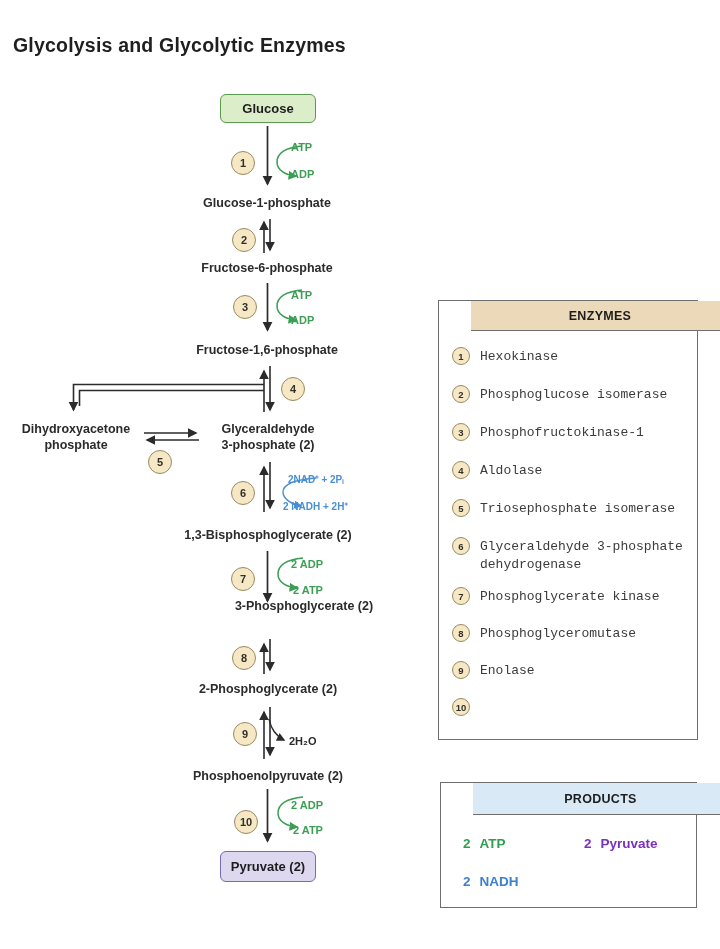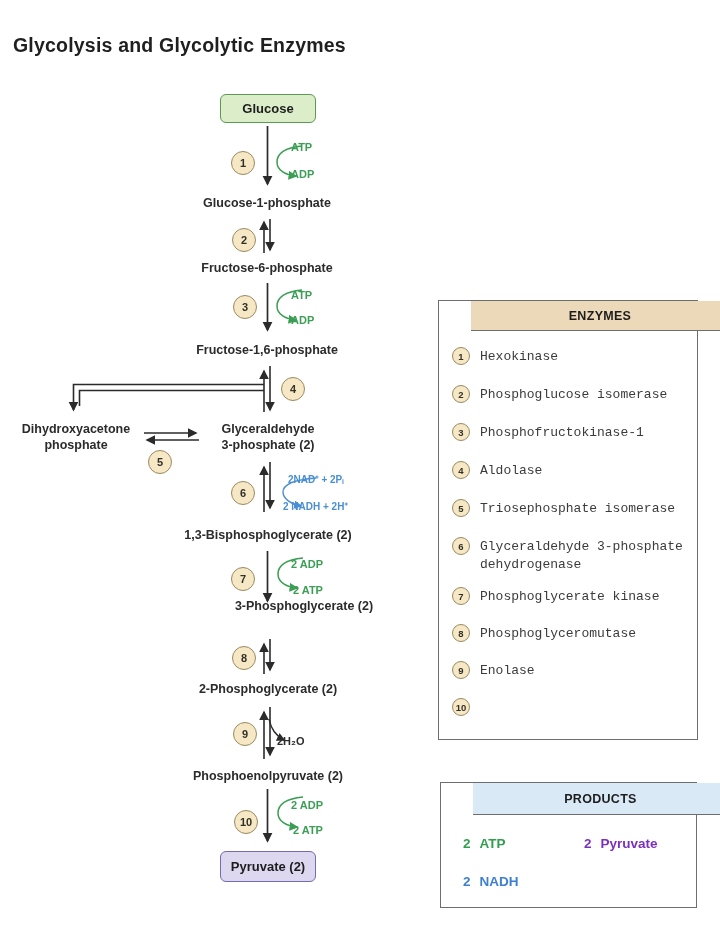--- a/index.html
+++ b/index.html
@@ -162,21 +162,21 @@
   <div class="step-circle" style="left:234px; top:810px;">10</div>
 
   <div class="cof green" style="left:291px; top:141px;">ATP</div>
   <div class="cof green" style="left:291px; top:168px;">ADP</div>
   <div class="cof green" style="left:291px; top:289px;">ATP</div>
   <div class="cof green" style="left:291px; top:314px;">ADP</div>
   <div class="cof blue" style="left:288px; top:472px;">2NAD⁺ + 2Pᵢ</div>
   <div class="cof blue" style="left:283px; top:499px;">2 NADH + 2H⁺</div>
   <div class="cof green" style="left:291px; top:558px;">2 ADP</div>
   <div class="cof green" style="left:293px; top:584px;">2 ATP</div>
-  <div class="cof black" style="left:277px; top:735px;">2H₂O</div>
+  <div class="cof black" style="left:289px; top:735px;">2H₂O</div>
   <div class="cof green" style="left:291px; top:799px;">2 ADP</div>
   <div class="cof green" style="left:293px; top:824px;">2 ATP</div>
 
   <div class="panel enzymes-panel">
     <div class="panel-header">ENZYMES</div>
   </div>
   <div class="enzyme-circle" style="top:347px;">1</div>
   <div class="enzyme-label" style="top:348px;">Hexokinase</div>
   <div class="enzyme-circle" style="top:385px;">2</div>
   <div class="enzyme-label" style="top:386px;">Phosphoglucose isomerase</div>

